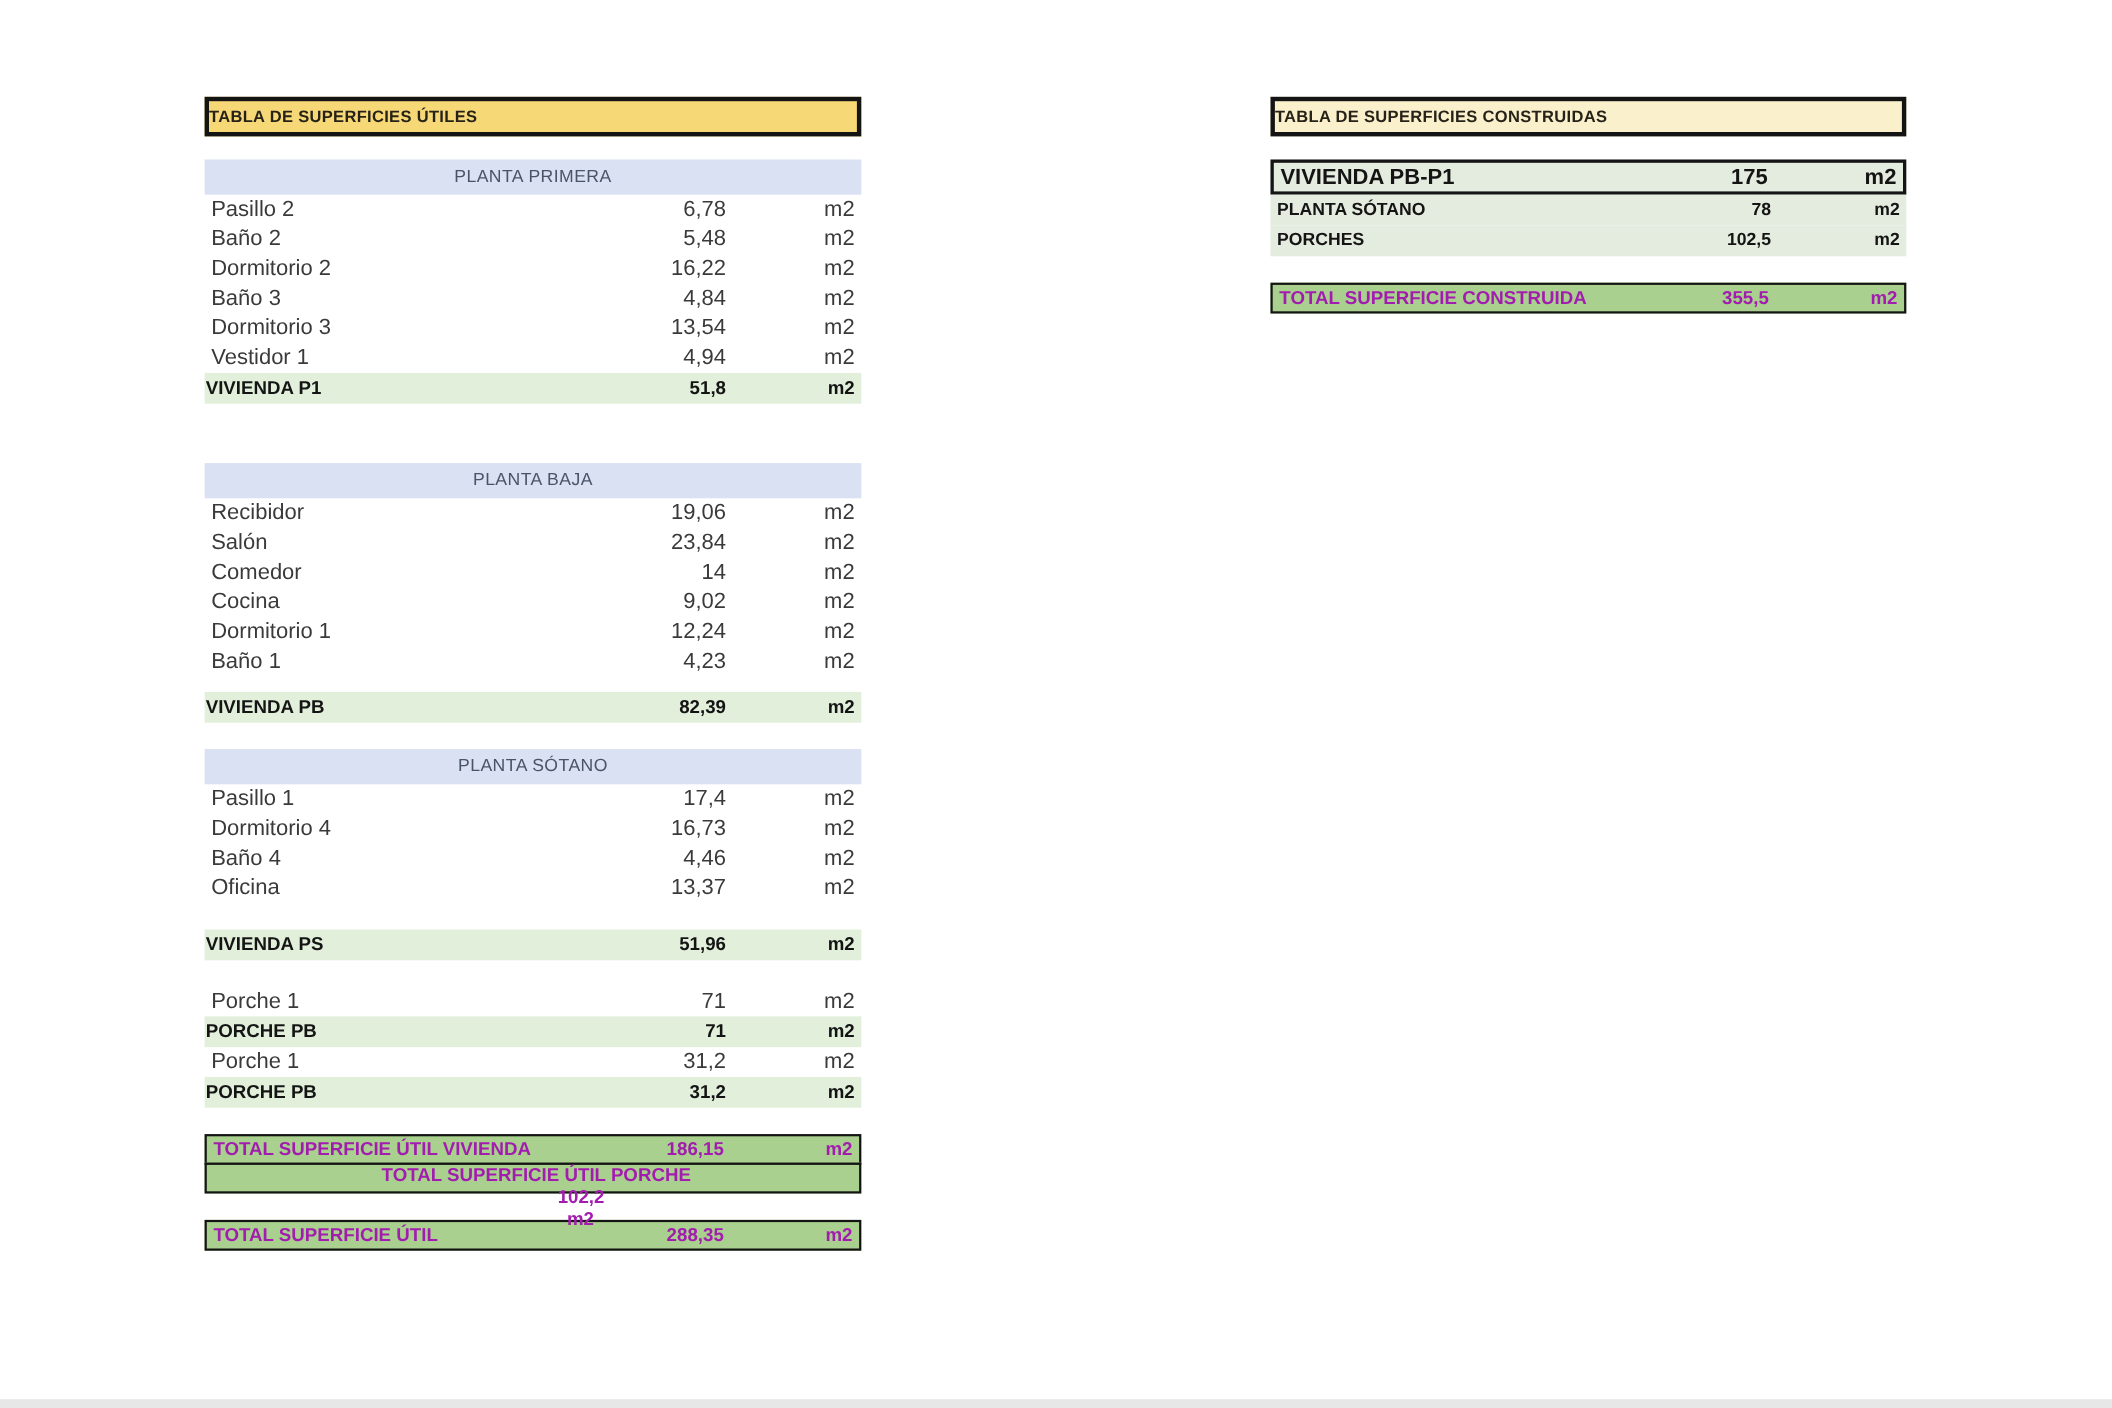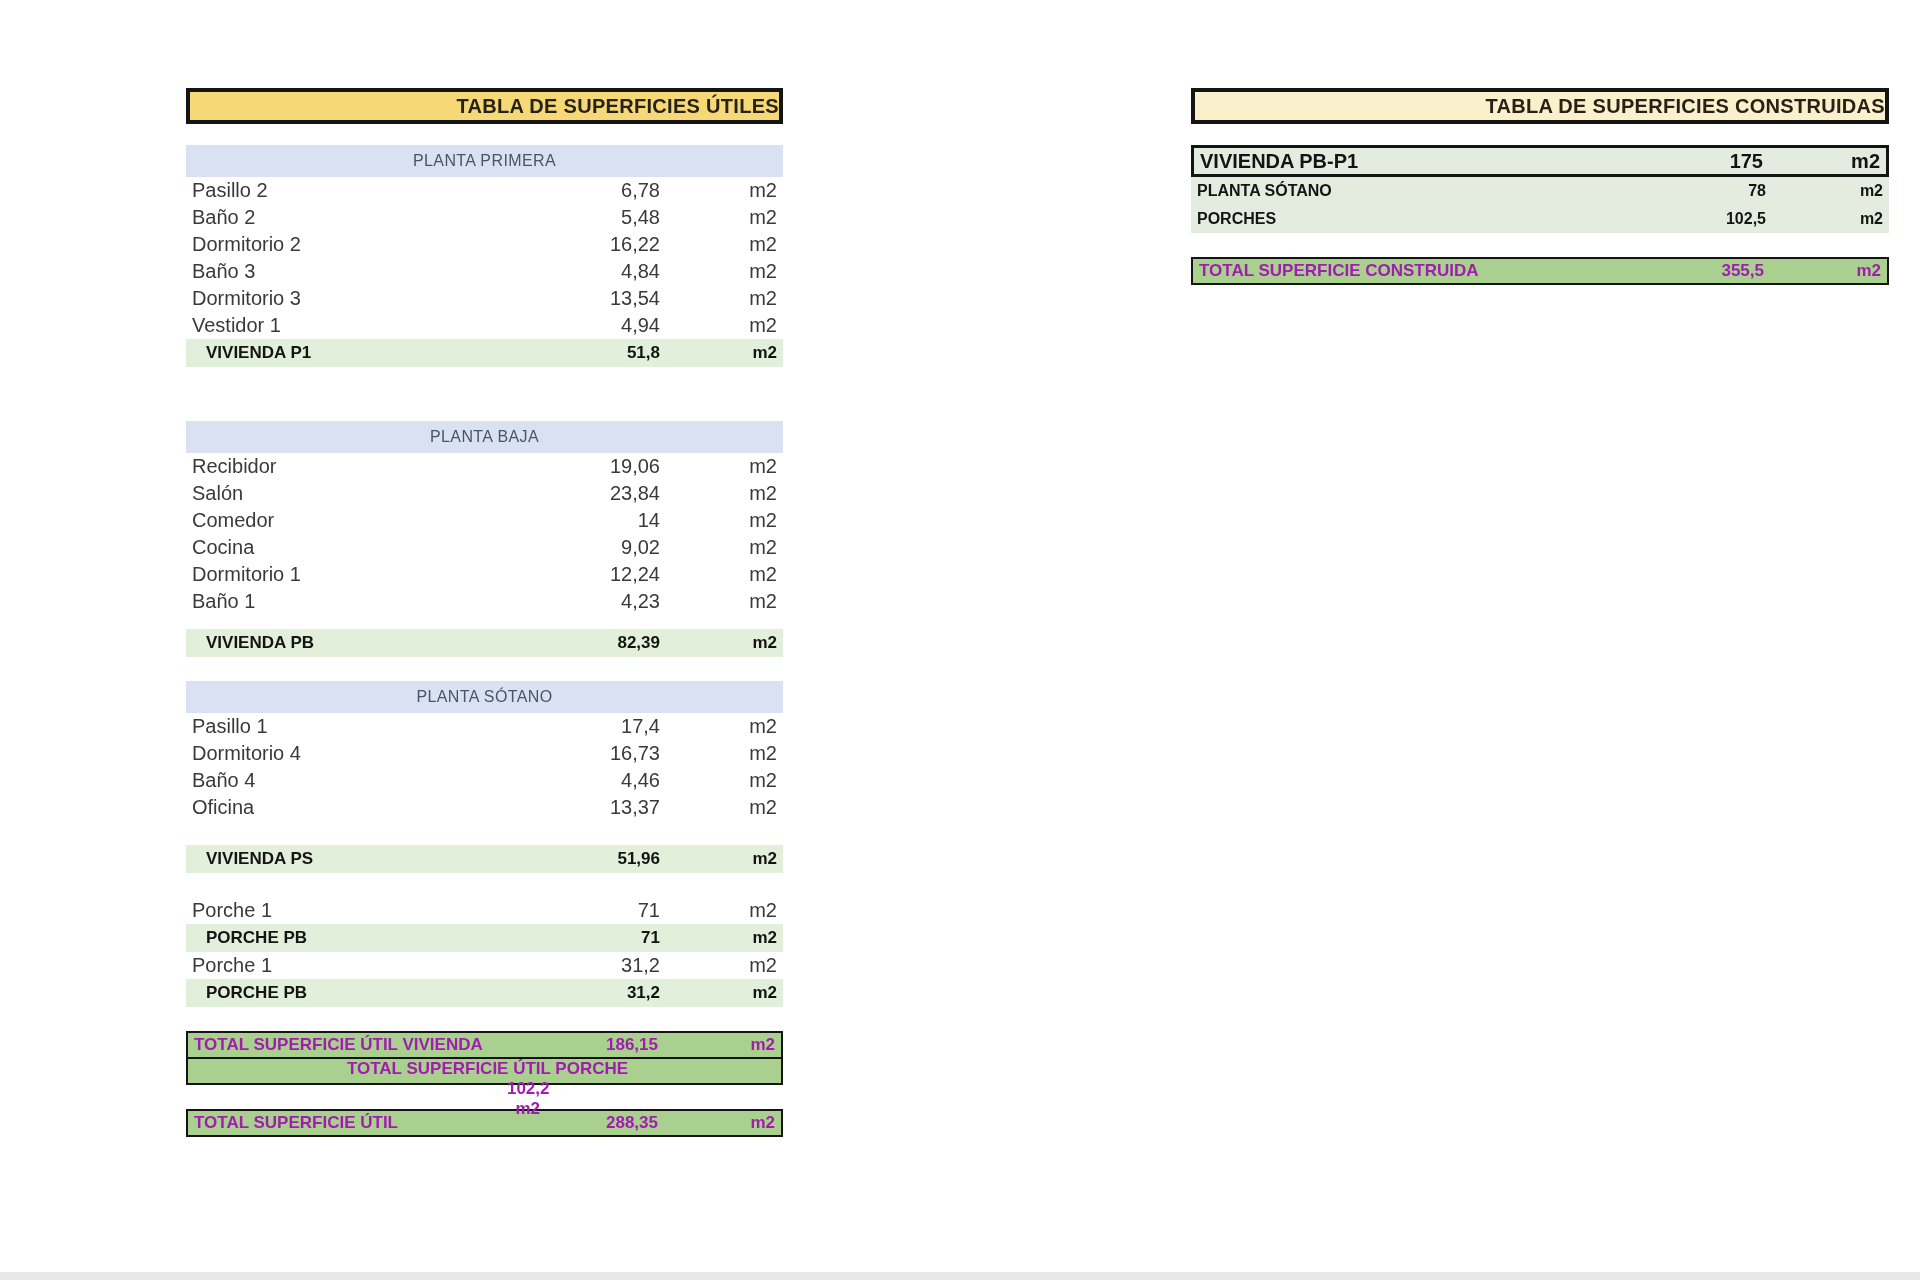--- a/index.html
+++ b/index.html
@@ -3,26 +3,26 @@
 <meta charset="utf-8">
 <style>
   html,body{margin:0;padding:0;}
   body{
     width:1920px;height:1280px;position:relative;overflow:hidden;
     background:#ffffff;
     font-family:"Liberation Sans", sans-serif;
   }
   .tbl{position:absolute;top:88px;}
   #left-table{left:186px;width:597px;}
-  #right-table{left:1191px;width:698px;}
+  #right-table{left:1155px;width:578px;}
 
   .title{
     box-sizing:border-box;height:36px;border:4px solid #141414;
-    display:flex;align-items:center;justify-content:flex-end;
-    font-weight:bold;font-size:20px;letter-spacing:.3px;color:#262218;
+    display:flex;align-items:center;justify-content:flex-start;
+    font-weight:bold;font-size:15px;letter-spacing:.3px;color:#262218;
     margin-bottom:21px;
   }
   #left-table .title{background:var(--gold,#F7D877);}
   #right-table .title{background:var(--cream,#FAF0CB);}
 
   .blk{box-sizing:border-box;display:flex;align-items:center;}
   .header{
     height:32px;background:var(--blue,#D9E1F2);
     justify-content:center;color:#4a5468;font-size:16px;font-weight:400;
     letter-spacing:.4px;
@@ -30,21 +30,21 @@
   .row{height:27px;font-size:20px;color:#3a3a3a;}
   .cell{white-space:nowrap;}
   .cell.label{flex:1;padding-left:6px;text-align:left;}
   .cell.value{width:130px;text-align:right;}
   .cell.unit{width:123px;text-align:right;padding-right:6px;box-sizing:border-box;}
 
   .subtotal{
     height:28px;background:var(--lgreen,#E2EFDA);
     font-weight:bold;font-size:17px;color:#141414;
   }
-  .subtotal .cell.label{padding-left:20px;}
+  .subtotal .cell.label{padding-left:1px;}
 
   .total{
     height:28px;background:var(--tgreen,#A9D08E);
     border:2px solid #141414;font-weight:bold;font-size:17px;color:#a21caf;
   }
   .total + .total{margin-top:-2px;flex-direction:column;}
 
   .row-bordered{
     height:32px;background:var(--sgreen,#E4ECDF);
     border:3px solid #141414;font-weight:bold;font-size:20px;color:#141414;

